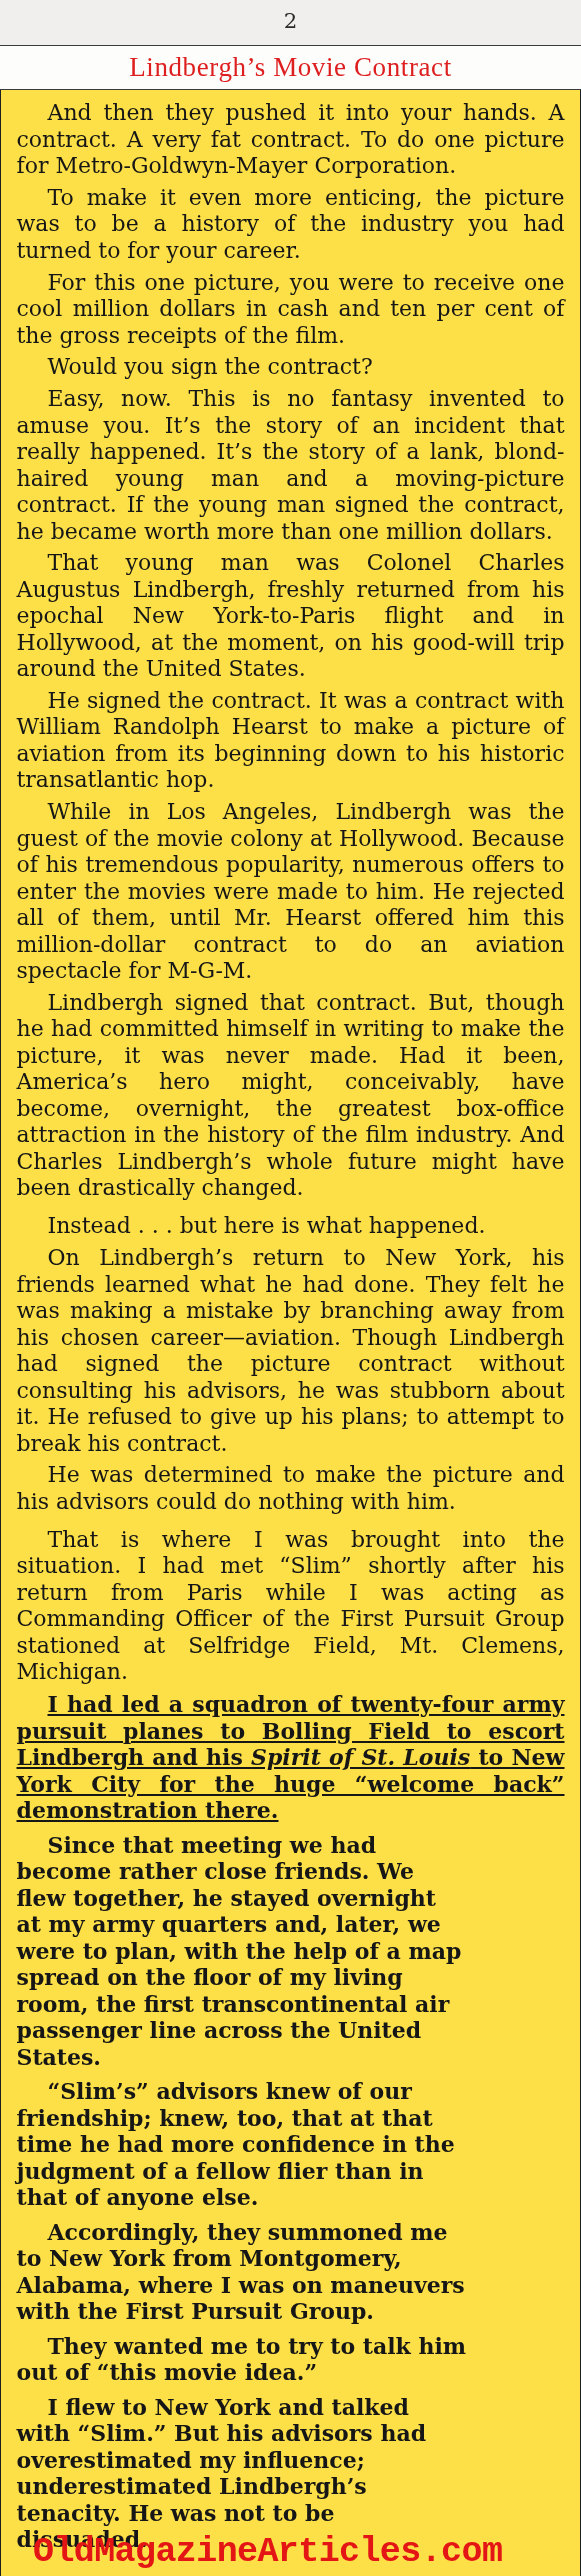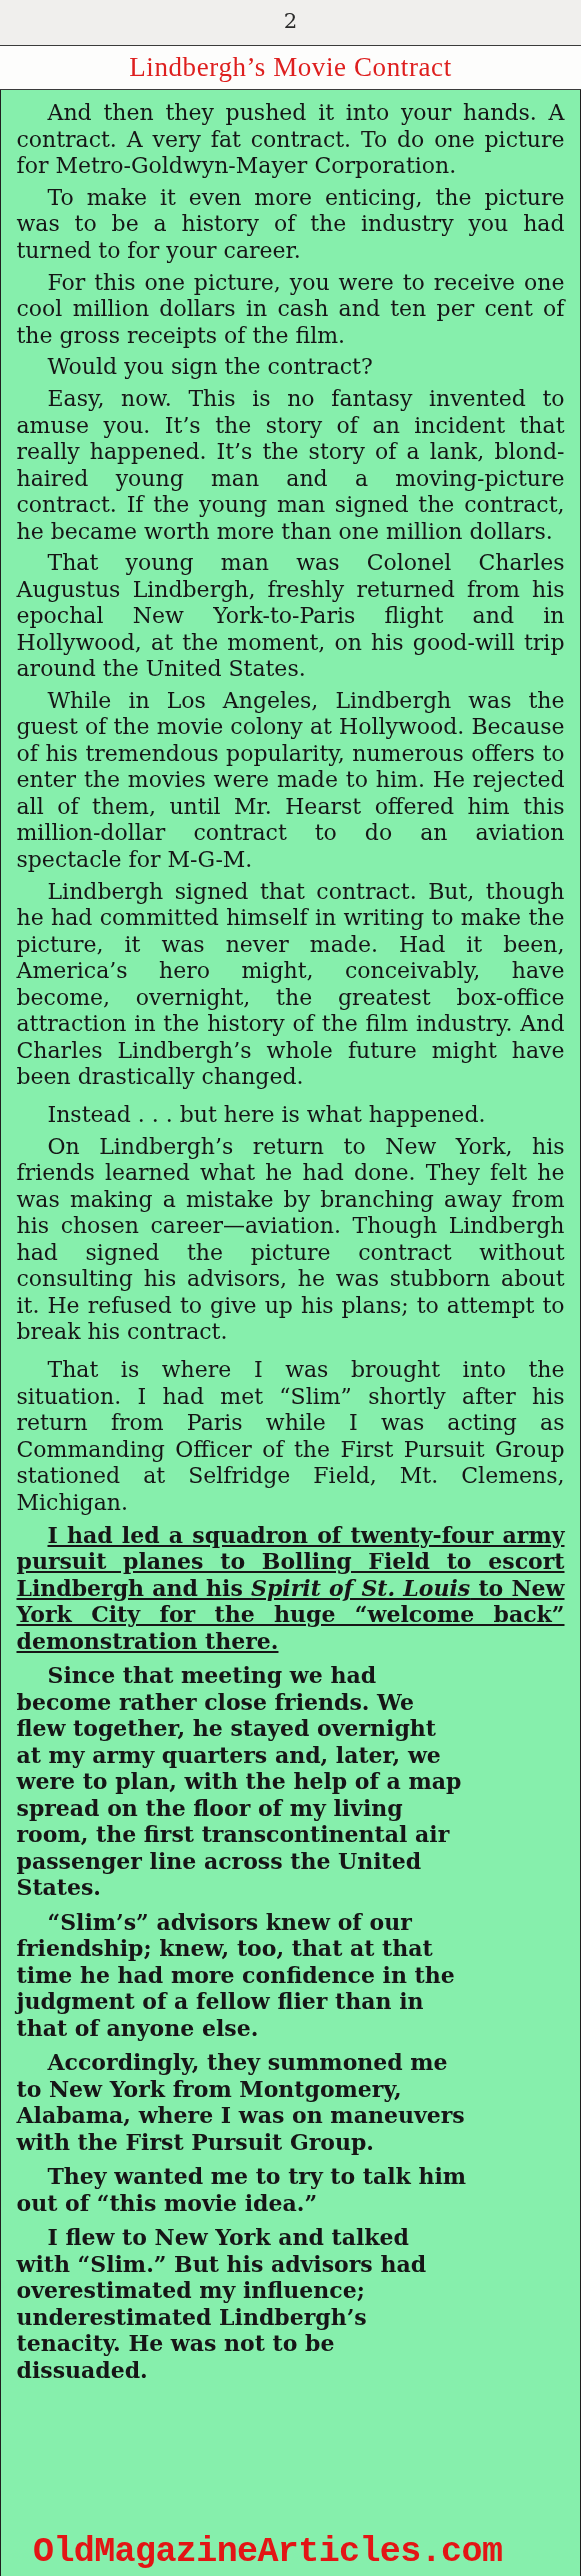--- a/index.html
+++ b/index.html
@@ -47,21 +47,21 @@
     white-space: nowrap;
   }
 
   .content {
     position: relative;
     box-sizing: border-box;
     height: 2487px; 
     border-left: 1.9px solid #1e1e1e;
     border-right: 1.9px solid #1e1e1e;
     padding: 10.3px 15.5px 0 15.5px;
-    background: #86efac;
+    background: #fde047;
   }
 
   .para {
     margin: 0 0 5.2px 0;
     font-size: 22px;
     line-height: 26.5px;
     text-align: justify;
     text-indent: 31px;
     color: #161616;
   }
@@ -100,24 +100,26 @@
     <div class="article-title">Lindbergh’s Movie Contract</div>
   </div>
 
   <div class="content">
     <p class="para">And then they pushed it into your hands.  A contract.  A very fat contract.  To do one picture for Metro-Goldwyn-Mayer Corporation.</p>
     <p class="para">To make it even more enticing, the picture was to be a history of the industry you had turned to for your career.</p>
     <p class="para">For this one picture, you were to receive one cool million dollars in cash and ten per cent of the gross receipts of the film.</p>
     <p class="para">Would you sign the contract?</p>
     <p class="para">Easy, now.  This is no fantasy invented to amuse you.  It’s the story of an incident that really happened.  It’s the story of a lank, blond-haired young man and a moving-picture contract. If the young man signed the contract, he became worth more than one million dollars.</p>
     <p class="para">That young man was Colonel Charles Augustus Lindbergh, freshly returned from his epochal New York-to-Paris flight and in Hollywood, at the moment, on his good-will trip around the United States.</p>
+    <p class="para">He signed the contract.  It was a contract with William Randolph Hearst to make a picture of aviation from its beginning down to his historic transatlantic hop.</p>
     <p class="para">While in Los Angeles, Lindbergh was the guest of the movie colony at Hollywood.  Because of his tremendous popularity, numerous offers to enter the movies were made to him. He rejected all of them, until Mr. Hearst offered him this million-dollar contract to do an aviation spectacle for M-G-M.</p>
     <p class="para">Lindbergh signed that contract.  But, though he had committed himself in writing to make the picture, it was never made.  Had it been, America’s hero might, conceivably, have become, overnight, the greatest box-office attraction in the history of the film industry.  And Charles Lindbergh’s whole future might have been drastically changed.</p>
     <p class="para gap-top">Instead . . . but here is what happened.</p>
     <p class="para">On Lindbergh’s return to New York, his friends learned what he had done.  They felt he was making a mistake by branching away from his chosen career—aviation.  Though Lindbergh had signed the picture contract without consulting his advisors, he was stubborn about it. He refused to give up his plans; to attempt to break his contract.</p>
+    <p class="para">He was determined to make the picture and his advisors could do nothing with him.</p>
     <p class="para gap-top">That is where I was brought into the situation.  I had met “Slim” shortly after his return from Paris while I was acting as Commanding Officer of the First Pursuit Group stationed at Selfridge Field, Mt. Clemens, Michigan.</p>
     <p class="para bold"><span>I had led a squadron of twenty-four army pursuit planes to Bolling Field to escort Lindbergh and his </span><i>Spirit of St. Louis</i><span> to New York City for the huge “welcome back” demonstration there.</span></p>
     <p class="para narrow gap-top">Since that meeting we had become rather close friends.  We flew together, he stayed overnight at my army quarters and, later, we were to plan, with the help of a map spread on the floor of my living room, the first transcontinental air passenger line across the United States.</p>
     <p class="para narrow">“Slim’s” advisors knew of our friendship; knew, too, that at that time he had more confidence in the judgment of a fellow flier than in that of anyone else.</p>
     <p class="para narrow">Accordingly, they summoned me to New York from Montgomery, Alabama, where I was on maneuvers with the First Pursuit Group.</p>
     <p class="para narrow">They wanted me to try to talk him out of “this movie idea.”</p>
     <p class="para narrow">I flew to New York and talked with “Slim.”  But his advisors had overestimated my influence; underestimated Lindbergh’s tenacity.  He was not to be dissuaded.</p>
 
     <div class="site-footer">OldMagazineArticles.com</div>
   </div>

